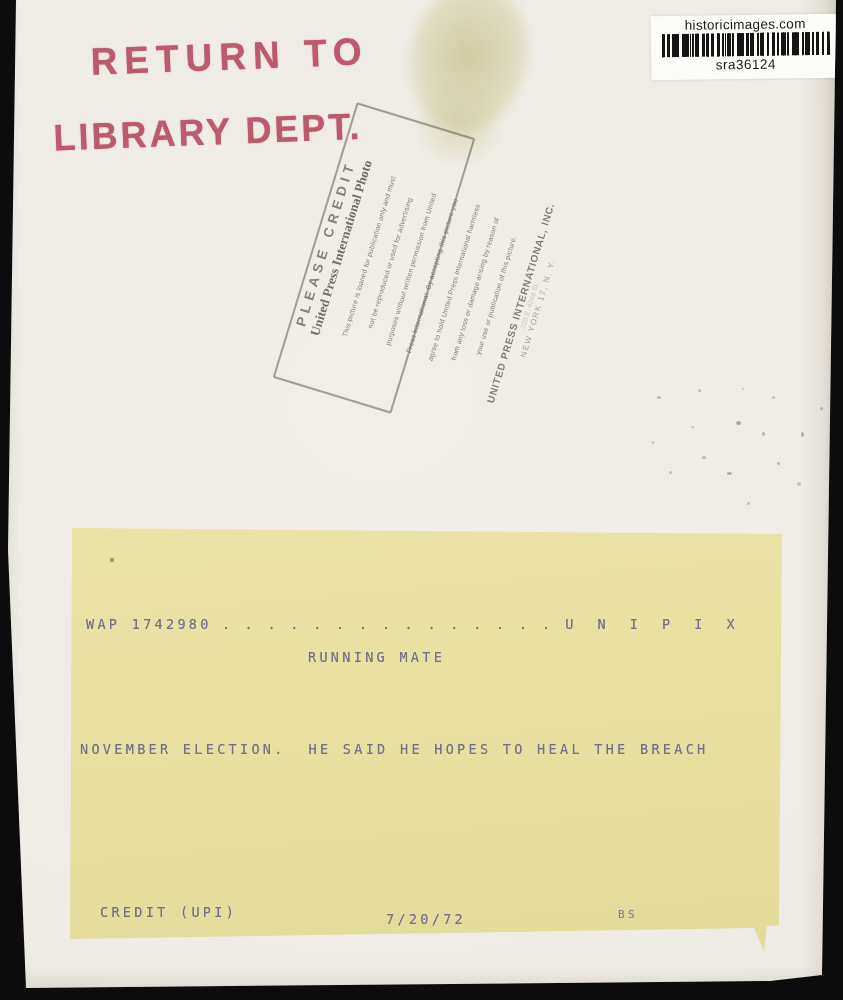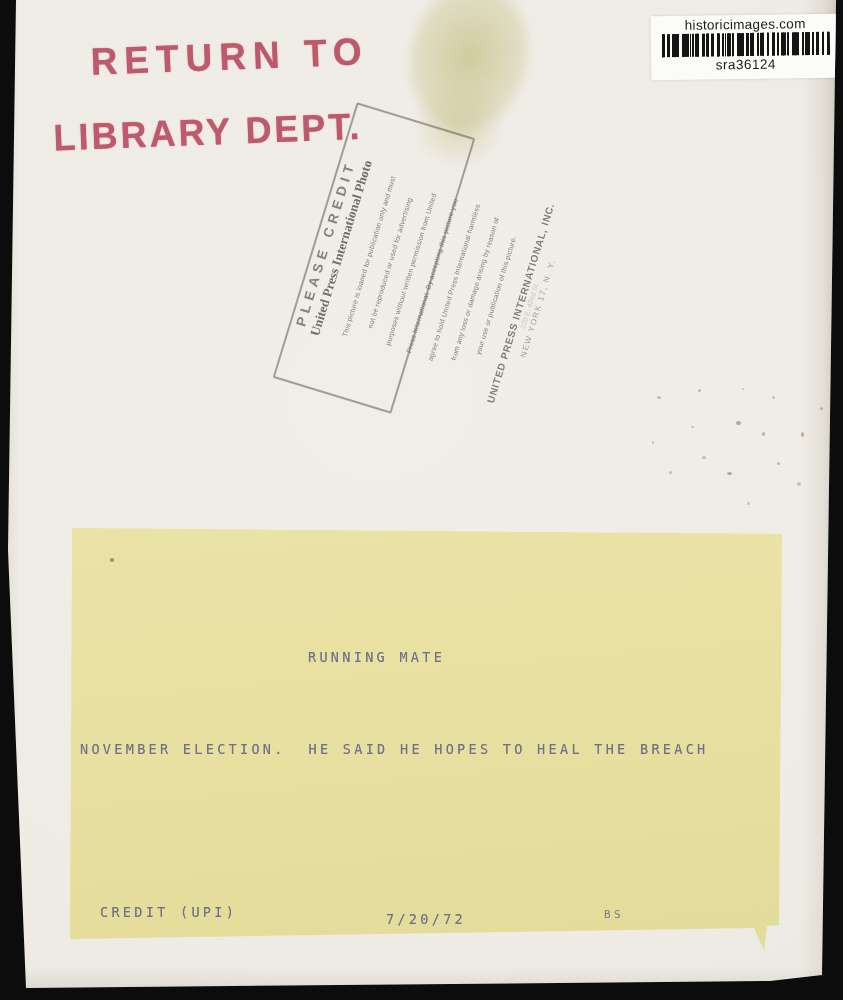--- a/index.html
+++ b/index.html
@@ -70,21 +70,21 @@
   .cap-line{white-space:pre;}
   .typed-underline{text-decoration:underline;text-decoration-thickness:1.5px;text-underline-offset:3px;}
   .red-mark{position:relative;display:inline-block;}
   .red-mark::after{content:"";position:absolute;left:-3px;right:-5px;bottom:-5px;height:3.5px;
     background:#bf3b2c;border-radius:60% 40% 70% 50%/90% 70% 100% 80%;transform:rotate(-0.8deg);opacity:.85;}
   .red-mark::before{content:"";position:absolute;left:-6px;right:55%;bottom:-7px;height:2.5px;
     background:#bf3b2c;border-radius:50%;transform:rotate(-2deg);opacity:.6;}
   .slip-footer{position:absolute;left:0;top:382px;width:100%;}
   .foot-credit{position:absolute;left:34px;top:0;}
   .foot-date{position:absolute;left:320px;top:7px;}
-  .foot-initials{position:absolute;left:538px;top:4px;font-size:11px;color:rgba(111,112,137,.7);}
+  .foot-initials{position:absolute;left:552px;top:4px;font-size:11px;color:rgba(111,112,137,.7);}
   .slip-dot{position:absolute;left:44px;top:36px;width:4px;height:4px;border-radius:50%;background:rgba(80,80,70,.55);}
 </style>
 </head>
 <body>
 
 <div id="stage">
   <div id="photo">
 
     <div class="shade-left"></div>
     <div class="shade-right"></div>
@@ -134,20 +134,25 @@
 
     <div class="bc-label">
       <div class="bc-site">historicimages.com</div>
       <div class="bc-bars"></div>
       <div class="bc-code">sra36124</div>
     </div>
 
     <div class="slip">
       <span class="slip-dot"></span>
 
+      <div class="slug-row tw">
+        <span>WAP 1742980</span>
+        <span class="slug-dots">. . . . . . . . . . . . . . .</span>
+        <span class="slug-service">U N I P I X</span>
+      </div>
 
       <div class="cap-title tw">RUNNING MATE</div>
 
       <div class="cap-block tw">
         <div class="cap-line">NOVEMBER ELECTION.  HE SAID HE HOPES TO HEAL THE BREACH</div>
         
         
         
         
       </div>

